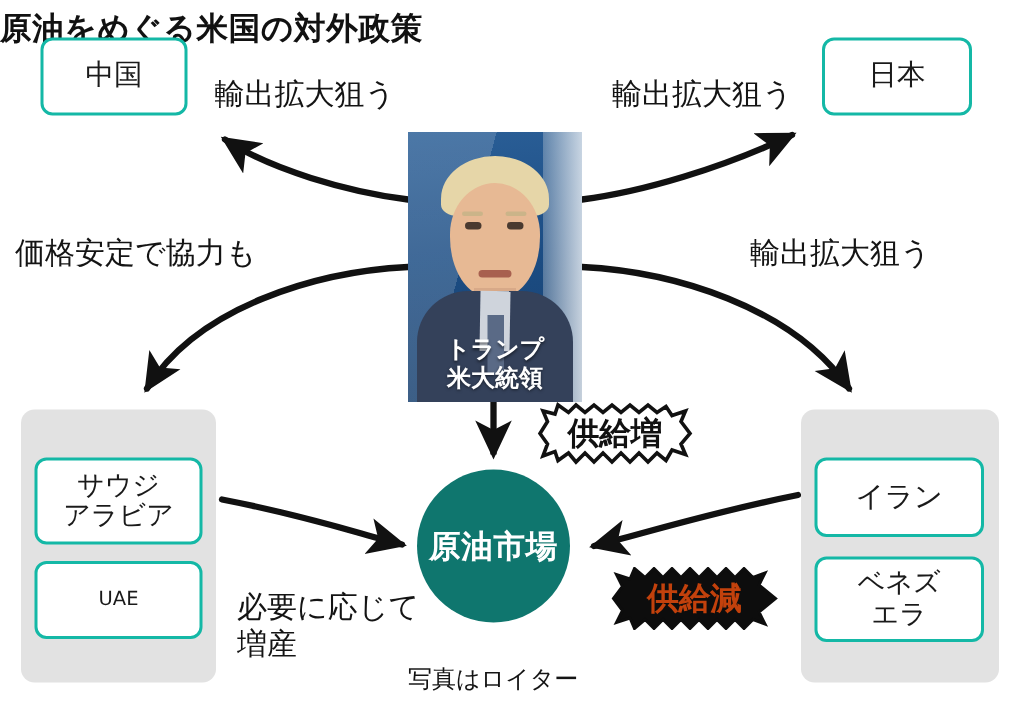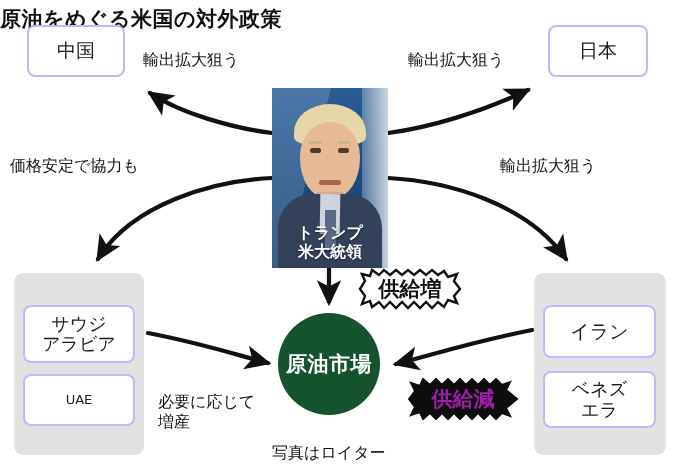--- a/index.html
+++ b/index.html
@@ -30,21 +30,21 @@
     font-size: 21px;
     font-weight: bold;
     color: #111111;
     letter-spacing: 0.5px;
   }
 
   
   .pill {
     position: absolute;
     background: #ffffff;
-    border: 2px solid #c4b5fd;
+    border: 2px solid #14b8a6;
     border-radius: 8px;
     display: flex;
     align-items: center;
     justify-content: center;
     text-align: center;
     color: #1a1a1a;
     font-size: 19px;
     line-height: 1.12;
     white-space: pre-line;
   }
@@ -173,35 +173,35 @@
   }
 
   
   #market-circle {
     position: absolute;
     left: 278px;
     top: 313px;
     width: 102px;
     height: 102px;
     border-radius: 50%;
-    background: #14532d;
+    background: #0f766e;
     display: flex;
     align-items: center;
     justify-content: center;
     color: #ffffff;
     font-size: 21px;
     font-weight: bold;
     letter-spacing: 0.5px;
   }
 
   
   .edge-label {
     position: absolute;
     color: #141414;
-    font-size: 16px;
+    font-size: 20px;
     line-height: 1.25;
     white-space: pre-line;
   }
   #lbl-export-cn   { left: 143px; top: 50px;  }
   #lbl-export-jp   { left: 408px; top: 50px;  }
   #lbl-price       { left: 10px;  top: 156px; }
   #lbl-sanction    { left: 500px; top: 156px; }
   #lbl-boost       { left: 158px; top: 392px; }
   #credit          { left: 272px; top: 443px; font-size: 16px; }
 
@@ -213,21 +213,21 @@
     justify-content: center;
     font-size: 21px;
     font-weight: bold;
   }
   .burst svg { position: absolute; inset: 0; width: 100%; height: 100%; }
   .burst span { position: relative; z-index: 2; }
 
   #burst-supply-up   { left: 356px; top: 268px; width: 108px; height: 42px; }
   #burst-supply-up   span { color: #111111; }
   #burst-supply-down { left: 406px; top: 378px; width: 114px; height: 42px; }
-  #burst-supply-down span { color: #a21caf; }
+  #burst-supply-down span { color: #c2410c; }
 
   
   #arrows {
     position: absolute;
     left: 0; top: 0;
     width: 680px; height: 472px;
     pointer-events: none;
   }
 </style>
 </head>

